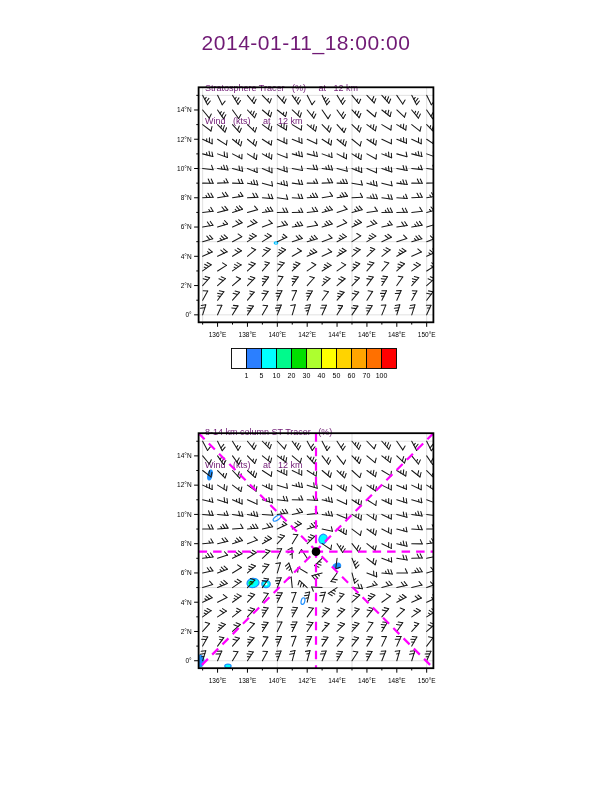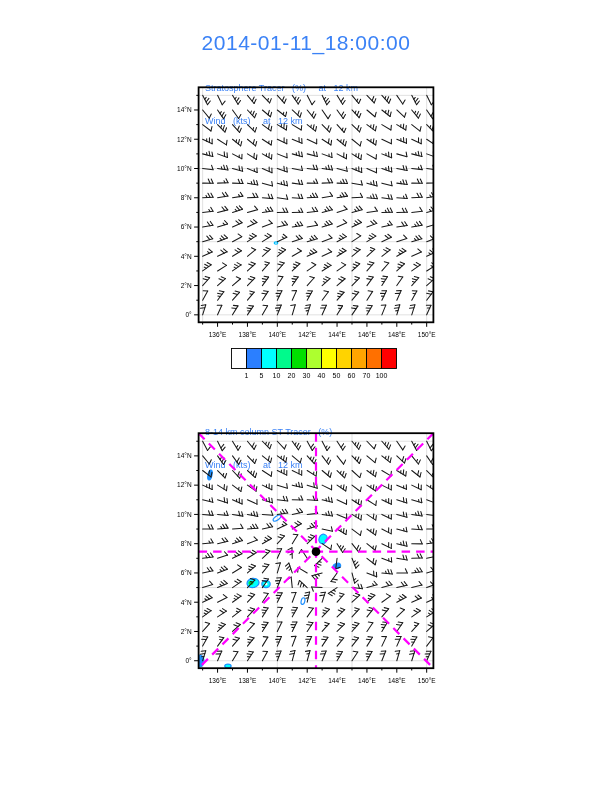--- a/index.html
+++ b/index.html
@@ -1,17 +1,17 @@
 <!DOCTYPE html>
 <html><head>
 <meta charset="utf-8">
 <style>
   html,body{margin:0;padding:0;background:#ffffff;}
   .page{position:relative;width:612px;height:692px;background:#ffffff;overflow:hidden;
-        font-family:"Liberation Sans", sans-serif;color:#3b82f6;}
+        font-family:"Liberation Sans", sans-serif;color:#701a75;}
   .title{position:absolute;left:100px;width:412px;top:31px;text-align:center;
          font-size:21px;letter-spacing:0.5px;white-space:pre;}
   .subtitle{position:absolute;left:205px;font-size:9px;line-height:11px;white-space:pre;}
   .sub1{top:61px;}
   .sub2{top:405px;}
   svg{position:absolute;left:0;top:0;}
 </style>
 </head>
 <body>
 

